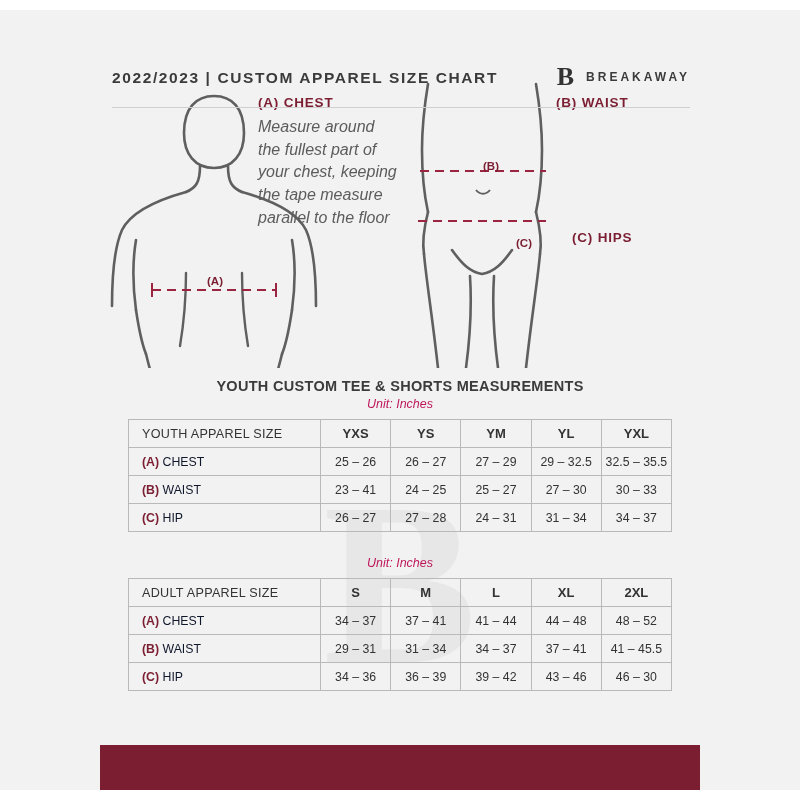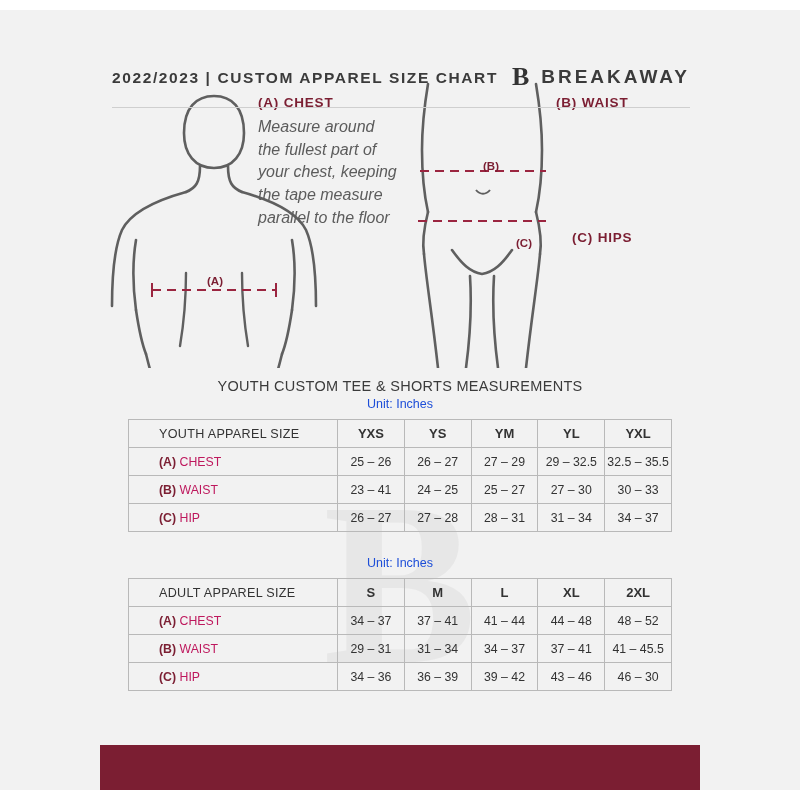--- a/index.html
+++ b/index.html
@@ -73,21 +73,21 @@
     gap: 12px;
   }
   .brand-mark {
     font-family: "Liberation Serif", serif;
     font-weight: 700;
     font-size: 26px;
     color: #333;
     line-height: 1;
   }
   .brand-name {
-    font-size: 19px;
+    font-size: 12px;
     font-weight: 700;
     letter-spacing: 3px;
     color: #3b3b3b;
   }
   .header-rule {
     position: absolute;
     left: 112px;
     top: 47px;
     width: 578px;
     height: 1px;
@@ -140,65 +140,66 @@
     left: 128px;
     width: 544px;
     z-index: 2;
   }
   #section-youth { top: 368px; }
   #section-adult { top: 543px; }
 
   .sec-title {
     text-align: center;
     font-size: 14.5px;
-    font-weight: 400;
+    font-weight: 700;
     color: #3b3b3b;
     letter-spacing: 0.3px;
   }
   .sec-unit {
     text-align: center;
     font-size: 12.5px;
-    color: #1d4ed8;
+    font-style: italic;
+    color: #be185d;
     margin-top: 3px;
     margin-bottom: 8px;
   }
   table {
     border-collapse: collapse;
     width: 544px;
     table-layout: fixed;
   }
   th, td {
     border: 1px solid #b9b9b9;
     height: 27px;
     font-size: 12.3px;
     color: #333;
     text-align: center;
     padding: 0;
   }
   th.rowhead, td.rowhead {
     text-align: left;
-    padding-left: 30px;
+    padding-left: 13px;
     width: 178px;
   }
   th {
     font-weight: 700;
     font-size: 13px;
     color: #333;
   }
   th.rowhead {
     font-weight: 400;
     font-size: 12.6px;
     letter-spacing: 0.3px;
   }
   td.rowhead { font-weight: 400; }
   .tag {
     color: #7b1e32;
     font-weight: 700;
   }
-  .lbl { color: #be185d; }
+  .lbl { color: #0f172a; }
 
   
   .footer-bar {
     position: absolute;
     left: 100px;
     top: 735px;
     width: 600px;
     height: 45px;
     background: #7b1e32;
     z-index: 3;
@@ -327,21 +328,21 @@
             <td>23 – 41</td>
             <td>24 – 25</td>
             <td>25 – 27</td>
             <td>27 – 30</td>
             <td>30 – 33</td>
           </tr>
           <tr>
             <td class="rowhead"><span class="tag">(C)</span> <span class="lbl">HIP</span></td>
             <td>26 – 27</td>
             <td>27 – 28</td>
-            <td>28 – 31</td>
+            <td>24 – 31</td>
             <td>31 – 34</td>
             <td>34 – 37</td>
           </tr>
         </tbody>
       </table>
     </div>
 
     <div class="section" id="section-adult">
       <div class="sec-unit">Unit: Inches</div>
       <table>

